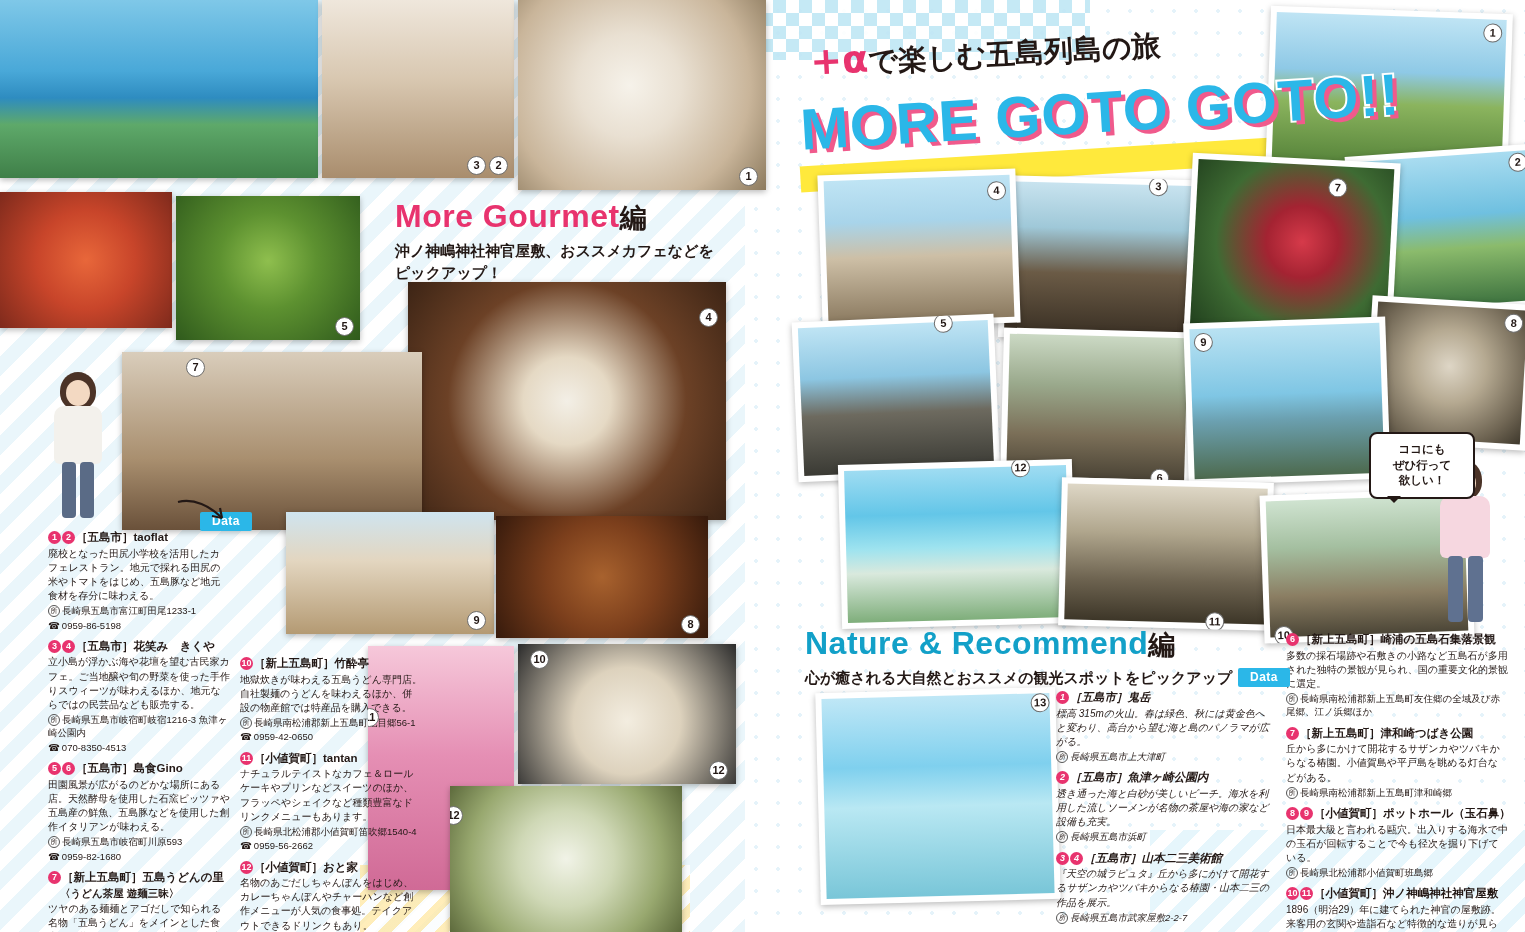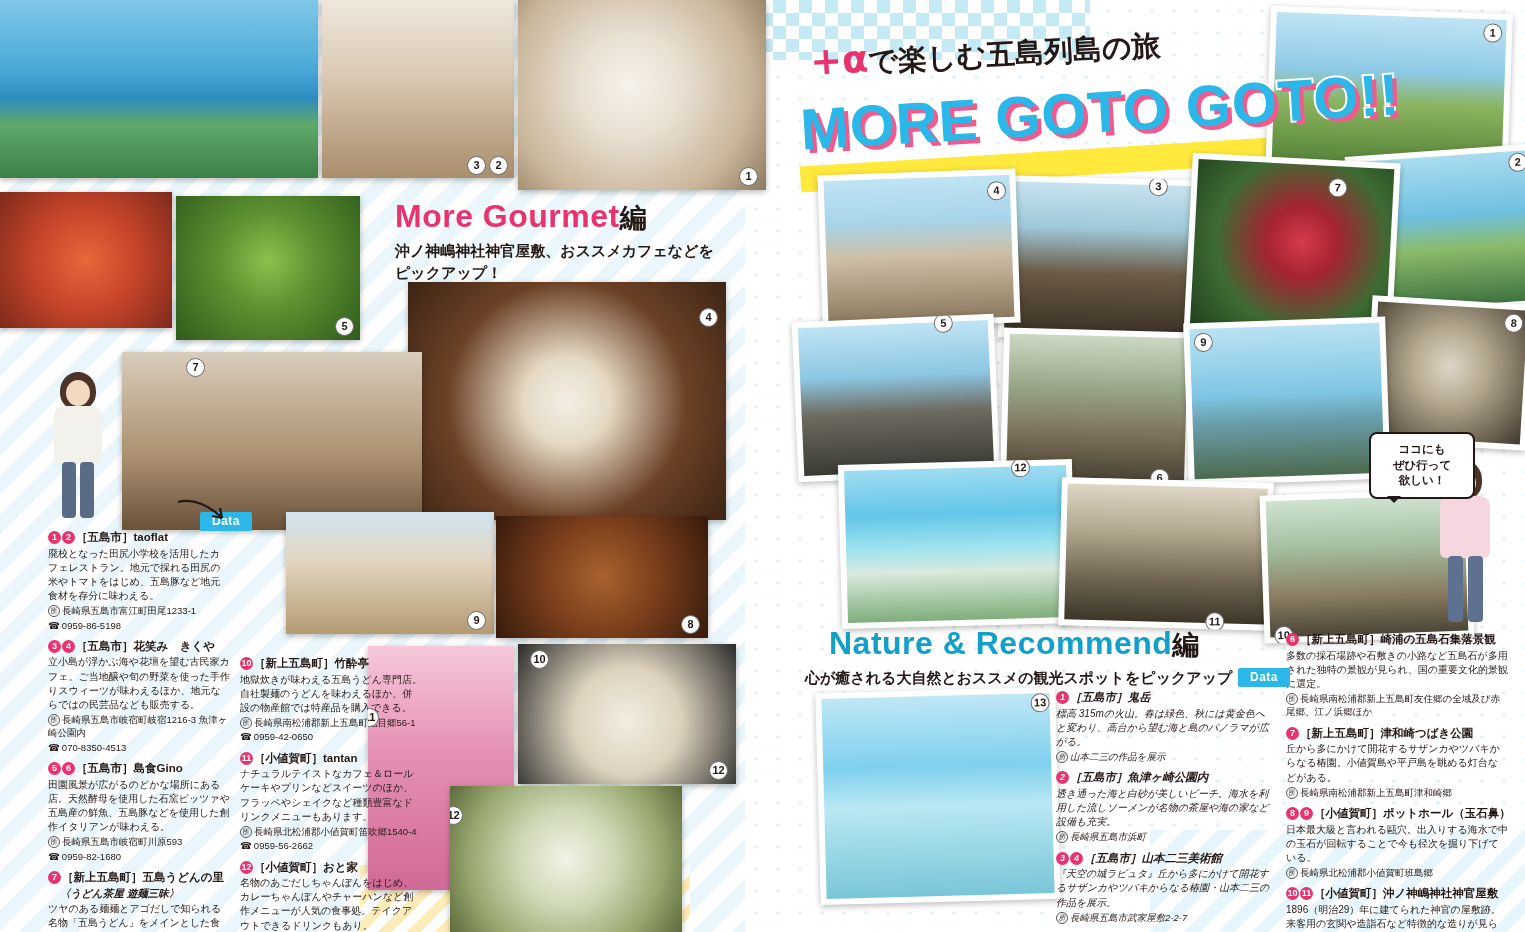--- a/index.html
+++ b/index.html
@@ -112,21 +112,21 @@
     font-size:32px;font-weight:bold;color:#e8336e;letter-spacing:.5px;
     white-space:nowrap;
   }
   .sec-title .en .jp{color:#231815;font-size:27px;}
   .sec-title .sub{
     margin-top:4px;font-size:15px;font-weight:bold;color:#231815;line-height:1.45;
   }
   #gourmet-title{left:395px;top:198px;}
   #gourmet-title .en{color:#e8336e;}
   #nature-title{left:805px;top:625px;}
-  #nature-title .en{color:#12a0c8;margin-left:24px;}
+  #nature-title .en{color:#12a0c8;}
 
   
   .data-tab{
     position:absolute;background:#2bb7e8;color:#fff;font-weight:bold;
     font-size:12px;padding:2px 12px 3px;border-radius:2px;z-index:27;
     letter-spacing:.5px;
   }
 
   
   .listing{position:absolute;font-size:10.5px;line-height:1.35;z-index:20;}
@@ -270,21 +270,21 @@
 
     <div class="item">
       <span class="head"><span class="badge">5</span><span class="badge">6</span><span class="bracket">［五島市］</span><span>島食Gino</span></span>
       <span class="desc">田園風景が広がるのどかな場所にある店。天然酵母を使用した石窯ピッツァや五島産の鮮魚、五島豚などを使用した創作イタリアンが味わえる。</span>
       <span class="addr"><span class="mk">所</span><span>長崎県五島市岐宿町川原593</span></span>
       <span class="addr tel">0959-82-1680</span>
     </div>
 
     <div class="item">
       <span class="head"><span class="badge">7</span><span class="bracket">［新上五島町］</span><span>五島うどんの里</span></span>
-      <span class="head" style="padding-left:12px;font-size:10.5px;font-style:italic;">〈うどん茶屋 遊麺三昧〉</span>
+      <span class="head" style="padding-left:12px;font-size:10.5px;">〈うどん茶屋 遊麺三昧〉</span>
       <span class="desc">ツヤのある麺麺とアゴだしで知られる名物「五島うどん」をメインとした食事処。釜揚げとゴボウの串カツなど地元の郷土料理が付いた定食もある。</span>
 
     </div>
 
   </div>
 
   <div class="listing" style="left:240px;top:656px;width:182px;">
     <div class="item">
       <span class="head"><span class="badge">10</span><span class="bracket">［新上五島町］</span><span>竹酔亭</span></span>
       <span class="desc">地獄炊きが味わえる五島うどん専門店。自社製麺のうどんを味わえるほか、併設の物産館では特産品を購入できる。</span>
@@ -401,21 +401,21 @@
     <div class="en"><span>Nature &amp; Recommend</span><span class="jp">編</span></div>
     <div class="sub">心が癒される大自然とおススメの観光スポットをピックアップ！</div>
   </div>
 
   <div class="data-tab" style="left:1238px;top:668px;">Data</div>
 
   <div class="listing" style="left:1056px;top:690px;width:218px;font-style:italic;">
     <div class="item">
       <span class="head"><span class="badge">1</span><span class="bracket">［五島市］</span><span>鬼岳</span></span>
       <span class="desc">標高 315mの火山。春は緑色、秋には黄金色へと変わり、高台から望む海と島のパノラマが広がる。</span>
-      <span class="addr"><span class="mk">所</span><span>山本二三の作品を展示</span></span>
+      <span class="addr"><span class="mk">所</span><span>長崎県五島市上大津町</span></span>
     </div>
     <div class="item">
       <span class="head"><span class="badge">2</span><span class="bracket">［五島市］</span><span>魚津ヶ崎公園内</span></span>
       <span class="desc">透き通った海と白砂が美しいビーチ。海水を利用した流しソーメンが名物の茶屋や海の家など設備も充実。</span>
       <span class="addr"><span class="mk">所</span><span>長崎県五島市浜町</span></span>
     </div>
     <div class="item">
       <span class="head"><span class="badge">3</span><span class="badge">4</span><span class="bracket">［五島市］</span><span>山本二三美術館</span></span>
       <span class="desc">『天空の城ラピュタ』丘から多にかけて開花するサザンカやツバキからなる椿園・山本二三の作品を展示。</span>
       <span class="addr"><span class="mk">所</span><span>長崎県五島市武家屋敷2-2-7</span></span>

